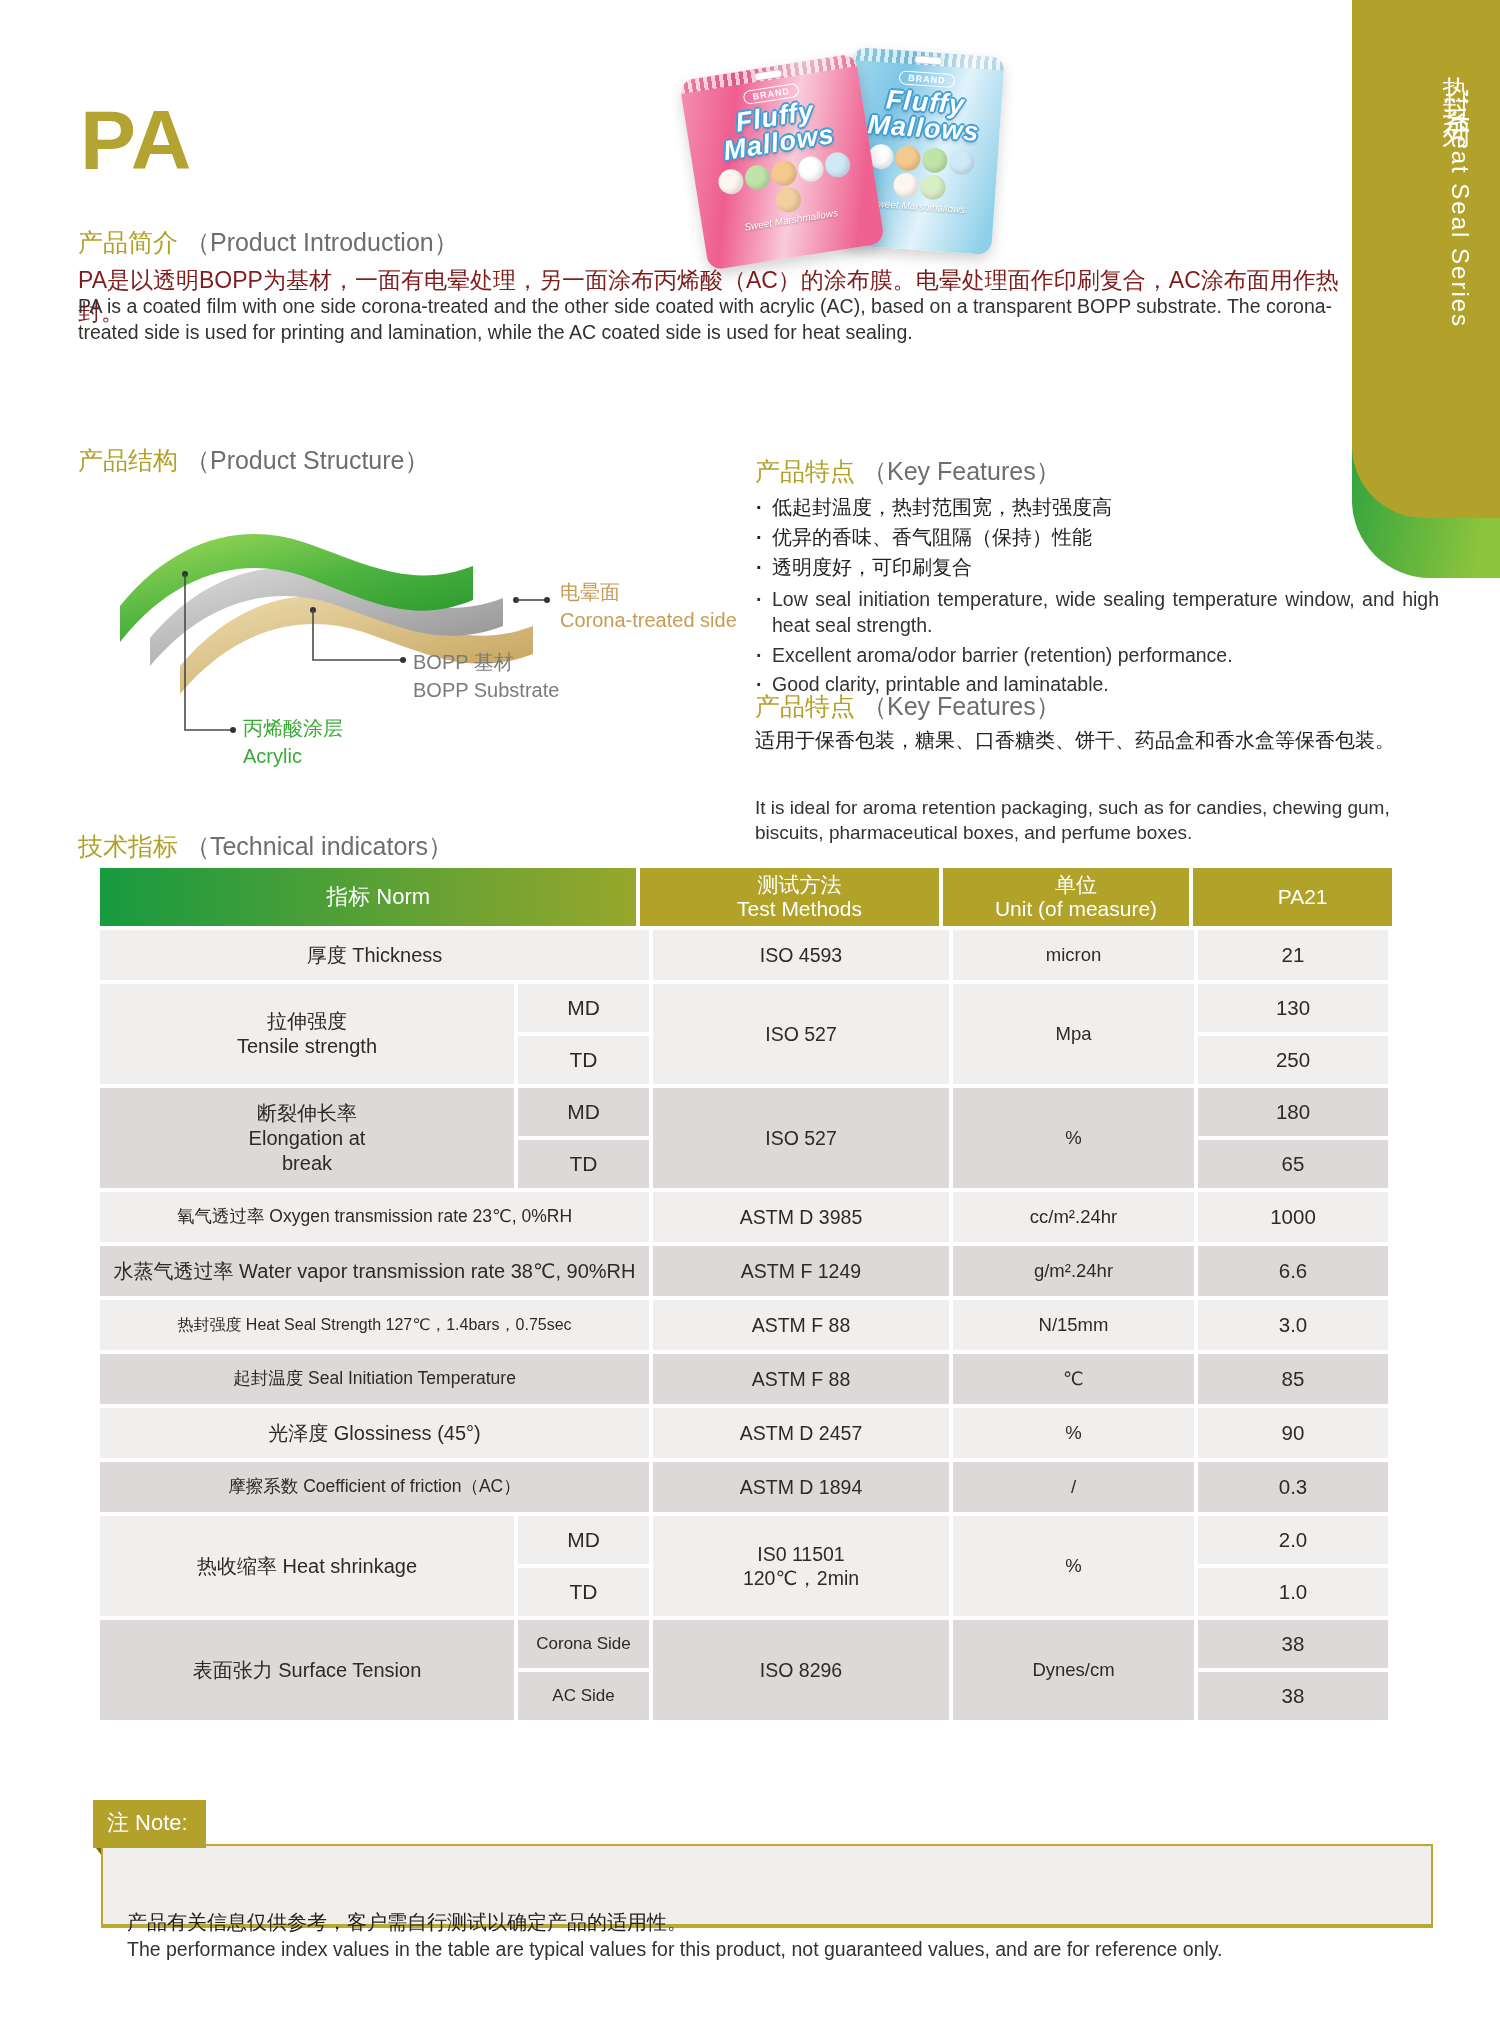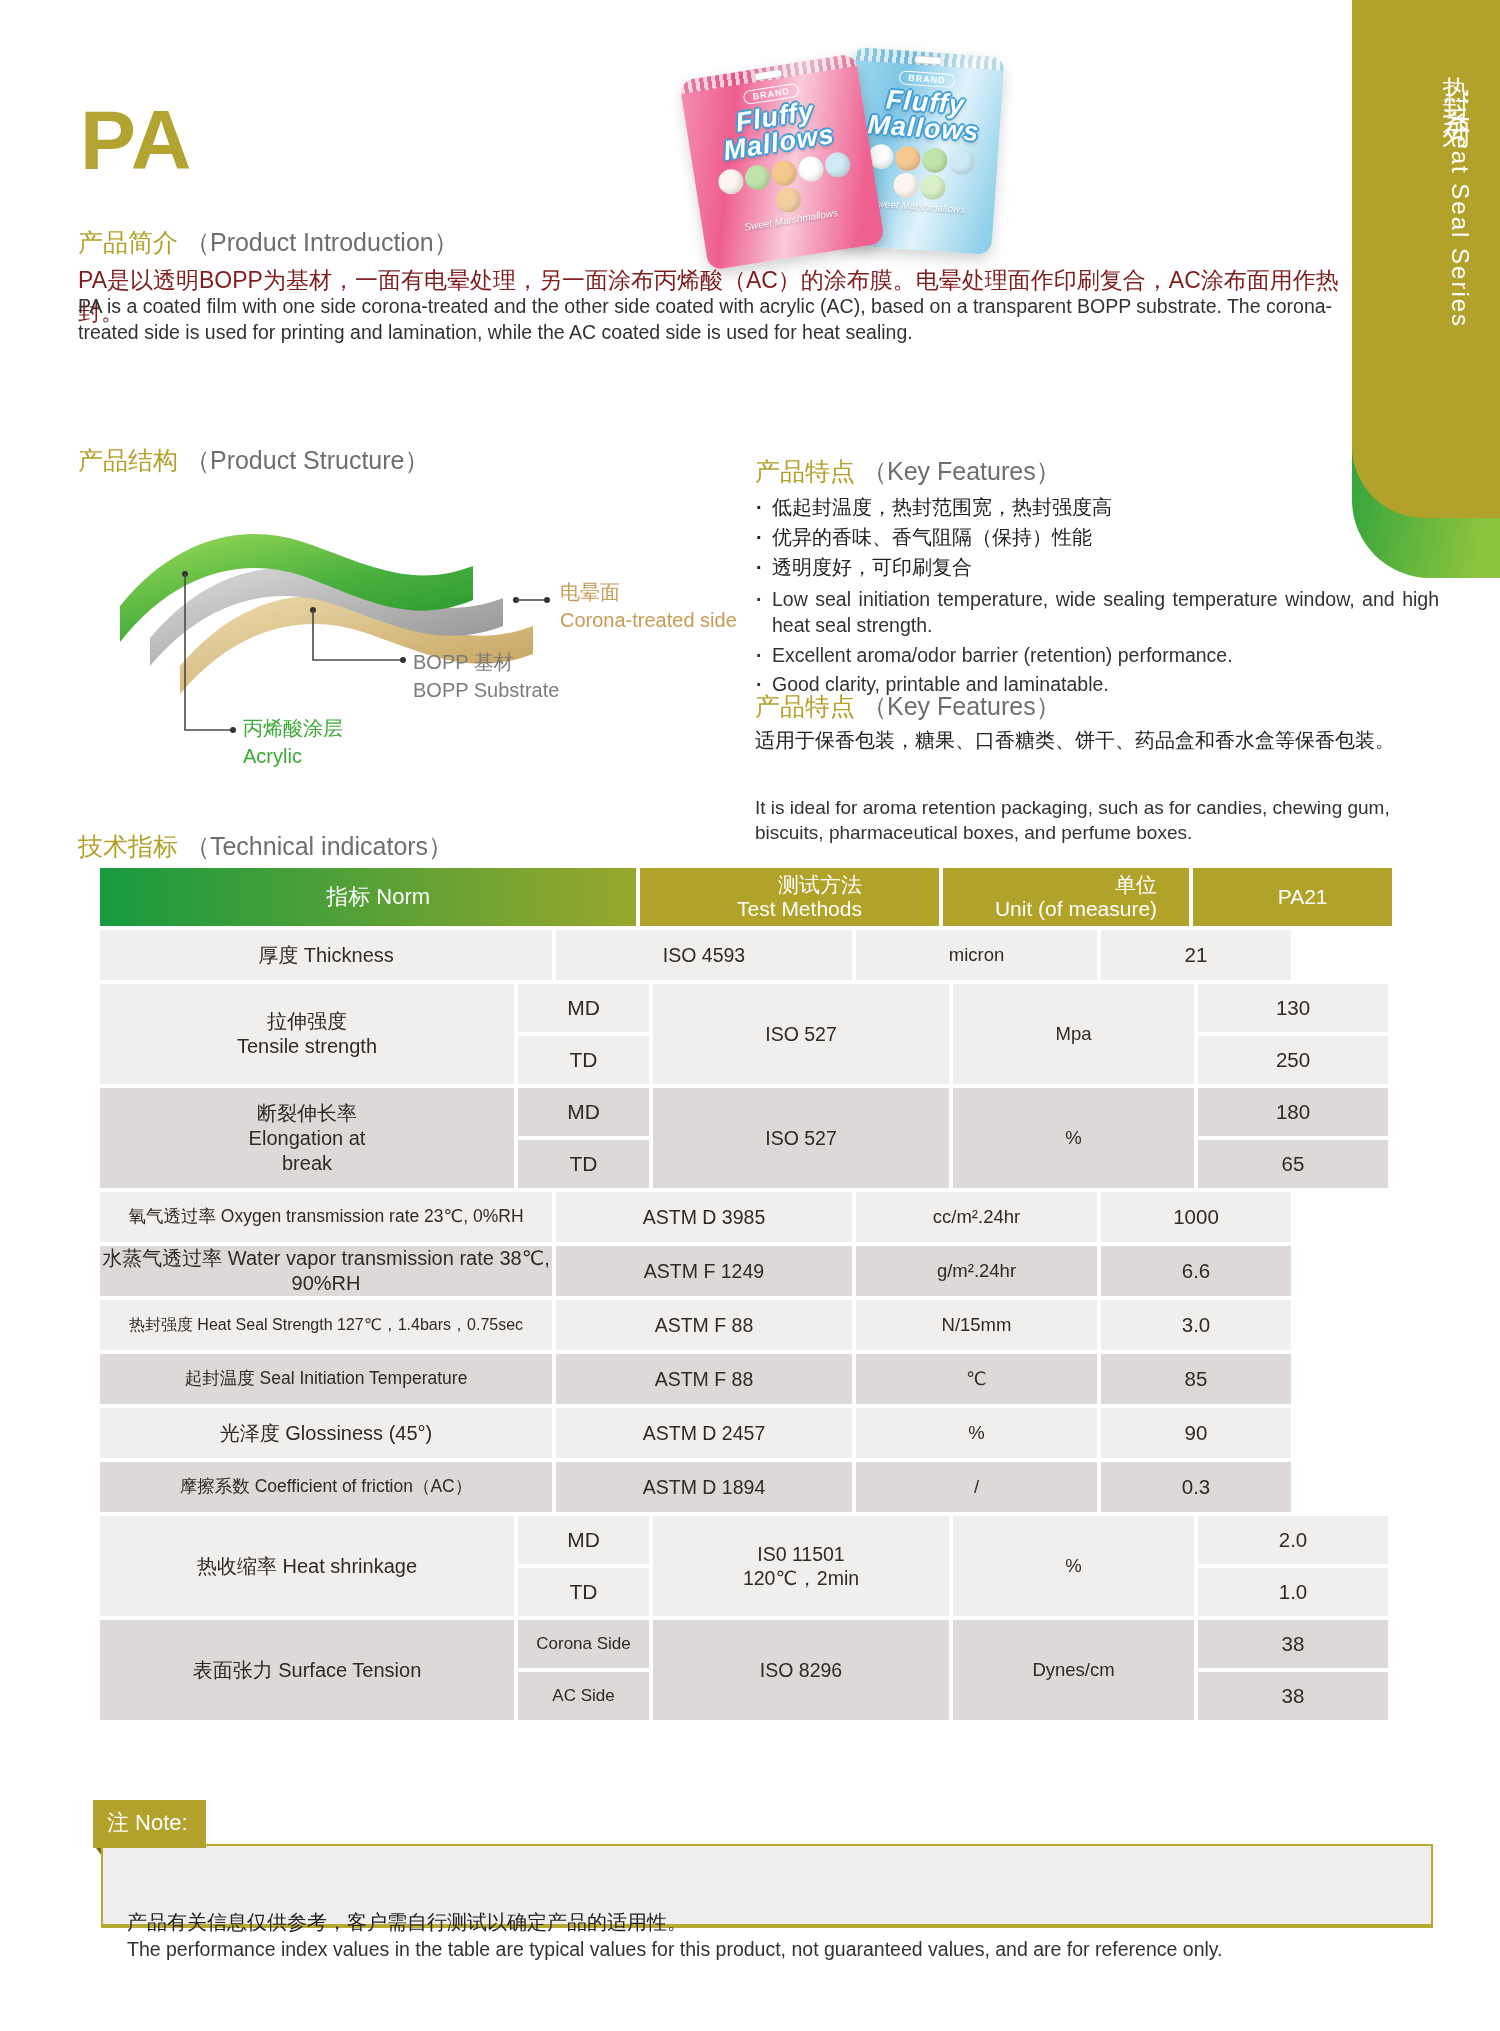--- a/index.html
+++ b/index.html
@@ -63,34 +63,34 @@
   .feat-col{left:755px;width:684px;}
   .bullet{position:relative;padding-left:17px;font-size:20px;line-height:1.5;color:#232020;}
   .bullet:before{content:"\00B7";position:absolute;left:1px;font-weight:bold;}
   .bullet-en{font-size:19.5px;color:#343230;text-align:justify;line-height:1.35;margin-bottom:3px;}
   .app-zh{font-size:20px;color:#232020;line-height:1.4;}
   .app-en{font-size:19px;color:#343230;line-height:1.3;margin-top:4px;}
 
   
   .tech-table{left:100px;top:868px;width:1292px;}
   .thead{display:flex;gap:4px;margin-bottom:4px;height:58px;}
-  .hcell{display:flex;align-items:center;justify-content:center;text-align:right;color:#ffffff;
+  .hcell{display:flex;align-items:center;justify-content:center;text-align:center;color:#ffffff;
     font-size:21px;white-space:pre-line;line-height:1.15;padding-left:20px;}
   .h-norm{width:549px;background:linear-gradient(90deg,#179a40,#97a72c);font-size:22px;}
   .h-method{width:296px;background:#b1a32a;}
   .h-unit{width:241px;background:#b1a32a;}
   .h-grade{width:190px;background:#b1a32a;}
   .trow{display:flex;gap:4px;margin-bottom:4px;height:50px;}
   .trow.tall{height:100px;}
   .tcell{display:flex;align-items:center;justify-content:center;text-align:center;
     white-space:pre-line;line-height:1.25;}
   .shade-a .tcell{background:#f1efee;}
   .shade-b .tcell{background:#dcd9d8;}
   .c-label{width:414px;font-size:20px;}
-  .c-label.span2{width:452px;}
+  .c-label.span2{width:549px;}
   .side-col{width:131px;display:flex;flex-direction:column;gap:4px;}
   .c-side{flex:1;font-size:21px;}
   .c-method{width:296px;font-size:19.5px;}
   .c-unit{width:241px;font-size:18.5px;}
   .val-col{width:190px;display:flex;flex-direction:column;gap:4px;}
   .c-value{flex:1;font-size:20.5px;}
 
   
   .note-tag{left:93px;top:1800px;background:#b2a12b;color:#ffffff;font-size:22px;
     padding:8px 18px 10px 14px;z-index:2;}

